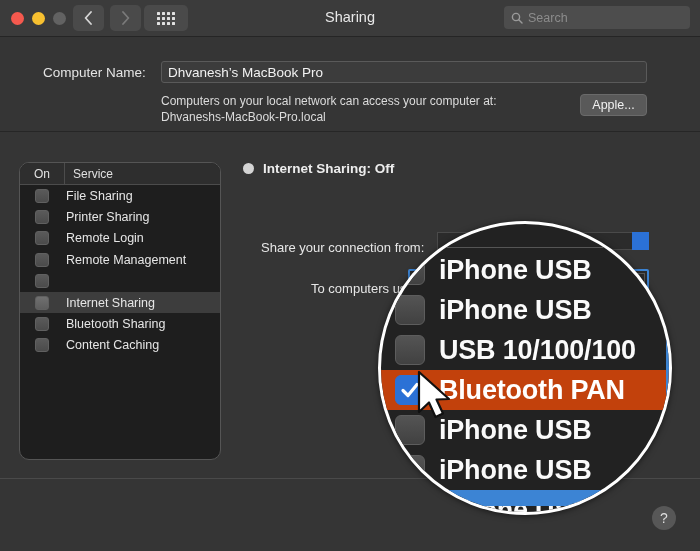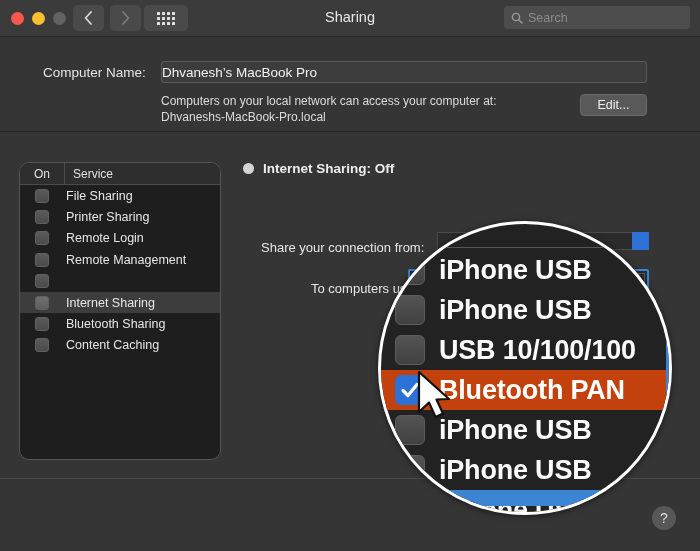--- a/index.html
+++ b/index.html
@@ -79,21 +79,21 @@
     position: absolute; left: 43px; top: 28px;
     color: #e4e4e4; font-size: 13.5px;
   }
   #cname-field {
     position: absolute; left: 161px; top: 24px;
     width: 486px; height: 22px;
     background: #3c3c3c;
     border: 1px solid #5a5a5a;
     border-radius: 3px;
     display: flex; align-items: center;
-    padding-left: 0;
+    padding-left: 6px;
   }
   #cname-value { color: #f2f2f2; font-size: 13.5px; }
   #access-line1 {
     position: absolute; left: 161px; top: 57px;
     color: #dcdcdc; font-size: 12px;
   }
   #access-line2 {
     position: absolute; left: 161px; top: 73px;
     color: #dcdcdc; font-size: 12px;
   }
@@ -337,21 +337,21 @@
   </div>
 
   <div id="toppanel">
     <div id="cname-label">Computer Name:</div>
     <div id="cname-field">
       <span id="cname-value">Dhvanesh’s MacBook Pro</span>
     </div>
     <div id="access-line1">Computers on your local network can access your computer at:</div>
     <div id="access-line2">Dhvaneshs-MacBook-Pro.local</div>
   </div>
-  <div id="edit-btn">Edit...</div>
+  <div id="edit-btn">Apple...</div>
 
   <div id="svc-list">
     <div id="svc-header">
       <div class="hcell h-on">On</div>
       <div class="hcell h-svc">Service</div>
     </div>
     <div id="svc-rows">
         <div class="svc-row">
           <div class="svc-check">
             <span class="cbox"></span>

